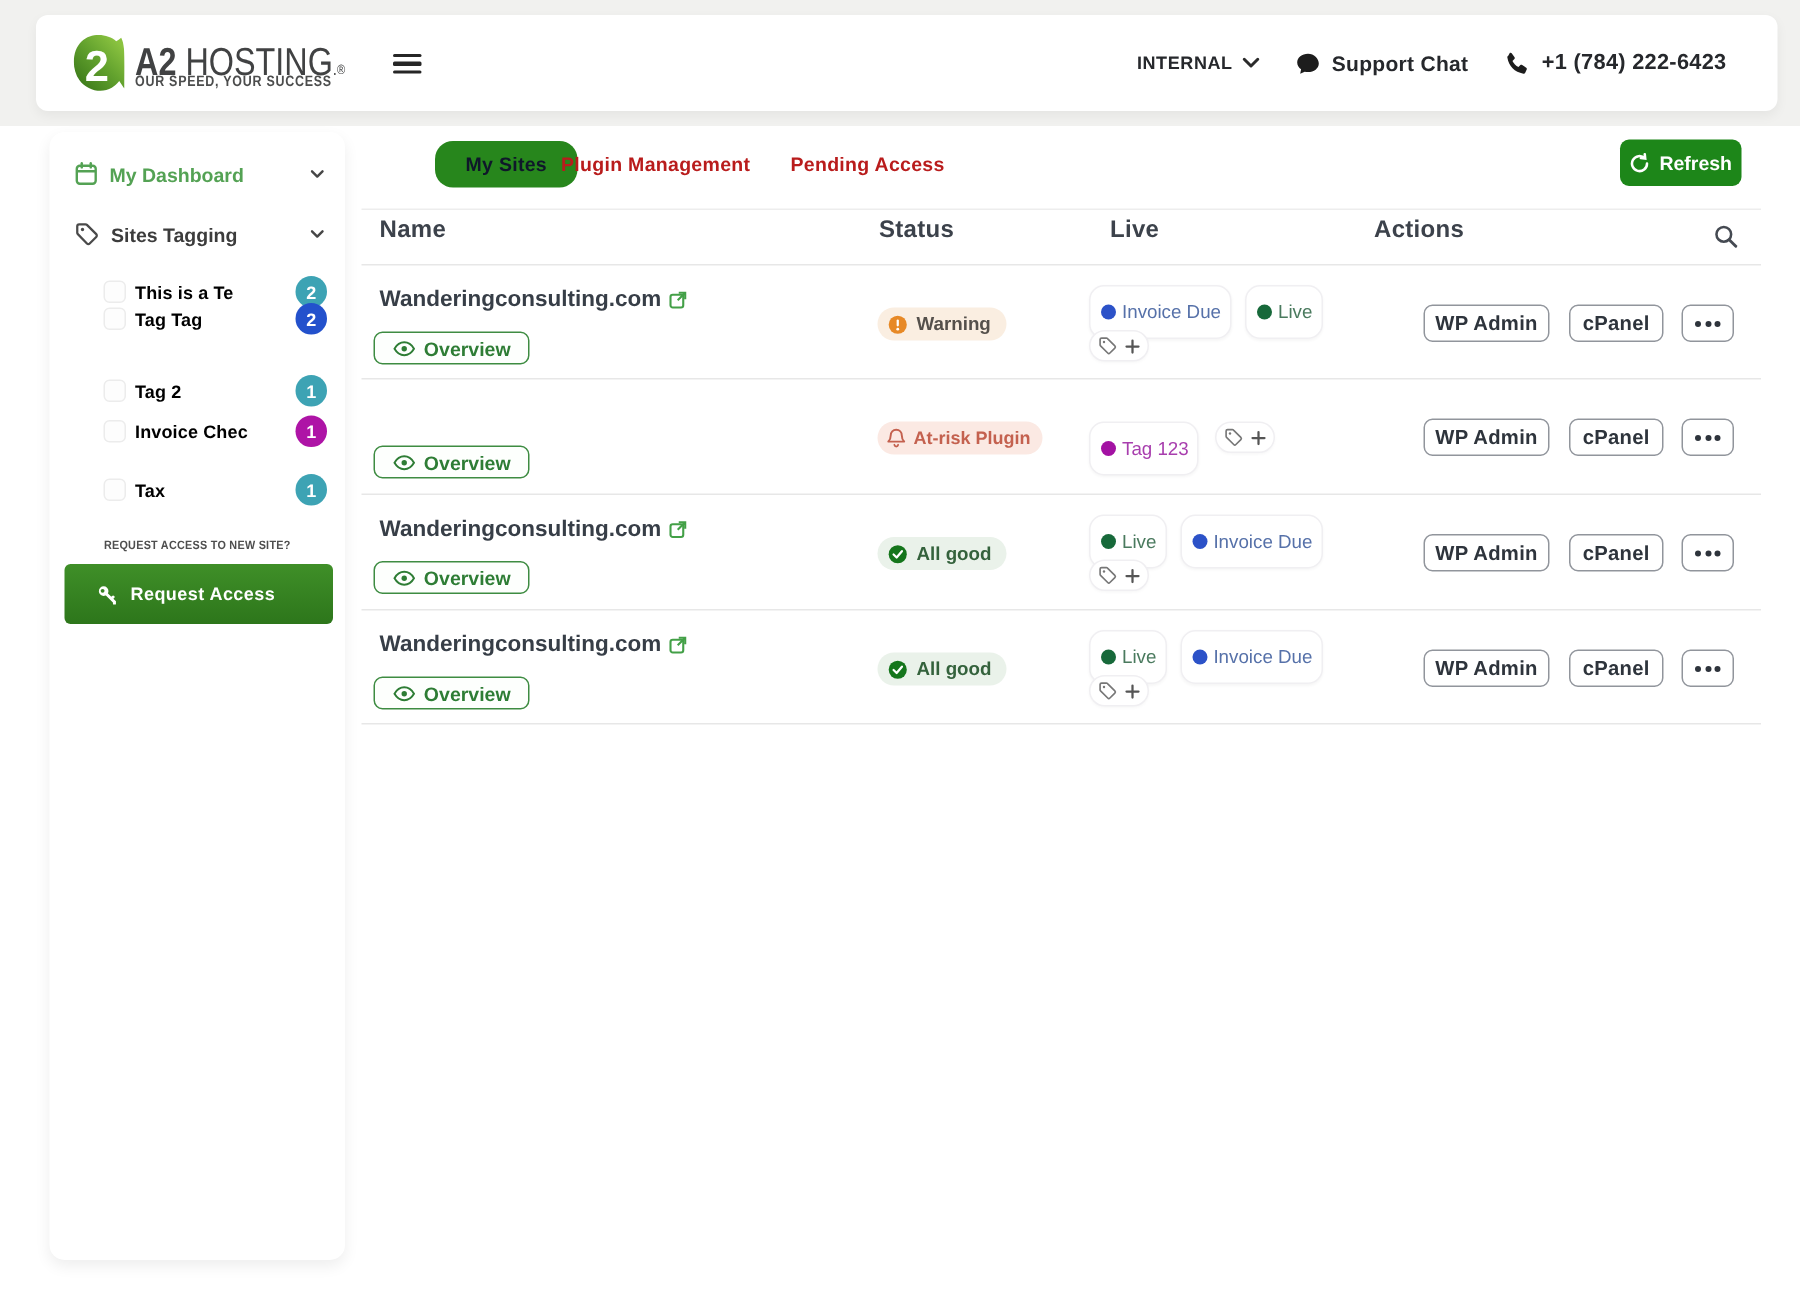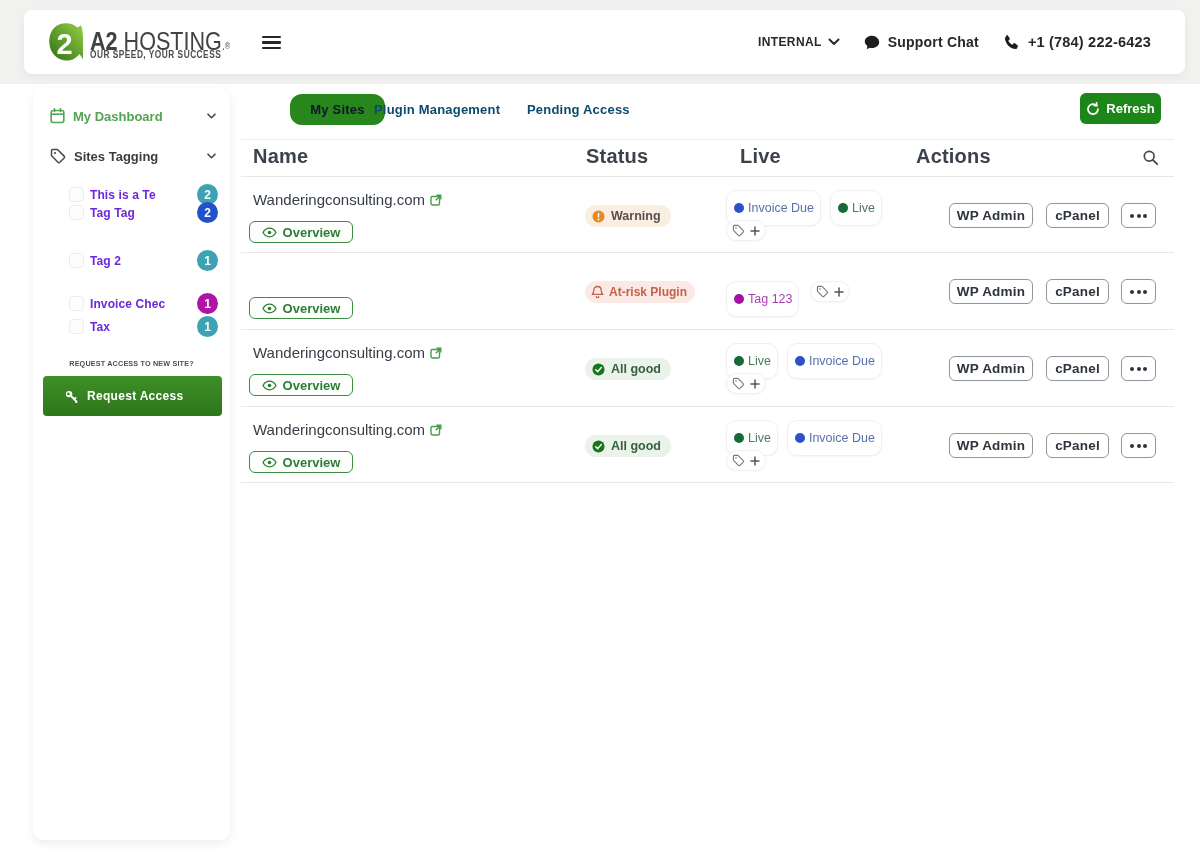--- a/index.html
+++ b/index.html
@@ -17,38 +17,38 @@
 .internal { font-size:12px; font-weight:700; letter-spacing:0.4px; display:flex; align-items:center; gap:6px;padding-left:11px; }
 .hitem { font-size:14px; font-weight:700; display:flex; align-items:center; gap:8px; letter-spacing:0.2px; }
 
 .sidebar { position:absolute; top:88px; left:33px; width:197px; height:752px; background:#fff; border-radius:10px; box-shadow:0 4px 10px rgba(0,0,0,0.07); }
 .snav { position:absolute; left:17px; right:14px; display:flex; align-items:center; gap:8px; }
 .snav .chev { margin-left:auto; }
 .snav1 { top:20px; color:#54a254; font-size:13px; font-weight:700; }
 .snav2 { top:60px; color:#3c3c3c; font-size:13px; font-weight:700; }
 .tagrow { position:absolute; left:36px; right:12px; display:flex; align-items:center; white-space:nowrap; }
 .cb { width:15px; height:15px; border:1px solid #ececec; border-radius:4px; background:#fdfdfd; margin-right:6px; flex:0 0 auto; }
-.taglabel { font-size:12px; font-weight:700; color:#6d28d9; letter-spacing:0.1px; }
+.taglabel { font-size:12px; font-weight:700; color:#000000; letter-spacing:0.1px; }
 .badge { margin-left:auto; width:21px; height:21px; border-radius:50%; color:#fff; font-size:12px; font-weight:700; display:flex; align-items:center; justify-content:center; }
 .b-teal { background:#3da3b4; }
 .b-blue { background:#2351cc; }
 .b-mag { background:#ae14a6; }
 .req-label { position:absolute; top:271px; left:0; width:100%; text-align:center; font-size:8px; font-weight:700; color:#4e4e4e; letter-spacing:0.2px; transform:scaleX(0.9); }
 .req-btn { position:absolute; top:288px; left:10px; width:179px; height:40px; border-radius:4px; background:linear-gradient(to bottom,#3f8f28,#2d761b); color:#fff; font-size:12px; font-weight:700; display:flex; align-items:center; justify-content:flex-start; padding-left:22px; gap:9px; letter-spacing:0.3px; }
 
 .main { position:absolute; top:85px; left:241px; width:959px; height:777px; background:#fff; }
 .tab-active { position:absolute; left:15px; top:9px; width:95px; height:31px; background:#27861c; border-radius:12px; color:#0f172a; font-size:13px; font-weight:700; display:flex; align-items:center; justify-content:center; letter-spacing:0.2px;margin-left:34px; }
-.tab { position:absolute; top:9px; height:31px; display:flex; align-items:center; color:#0c4a6e; font-size:13px; font-weight:700; letter-spacing:0.2px; }
+.tab { position:absolute; top:9px; height:31px; display:flex; align-items:center; color:#b91c1c; font-size:13px; font-weight:700; letter-spacing:0.2px; }
 .tabPM { left:133px; }
 .tabPA { left:286px; }
 .refresh { position:absolute; right:39px; top:8px; width:81px; height:31px; background:#1d8619; border-radius:6px; color:#fff; font-size:13px; font-weight:700; display:flex; align-items:center; justify-content:center; gap:6px; }
 .thead { position:absolute; top:54px; left:0; width:933px; height:38px; border-top:1px solid #ededed; border-bottom:1px solid #e7e7e7; }
-.th { position:absolute; top:5px; font-size:20px; font-weight:700; color:#3c424b; letter-spacing:0.2px; }
+.th { position:absolute; top:5px; font-size:16px; font-weight:700; color:#3c424b; letter-spacing:0.2px; }
 .row { position:absolute; left:0; width:933px; border-bottom:1px solid #e7e7e7; }
-.sitename { position:absolute; left:12px; font-size:15px; font-weight:400; color:#373e47; letter-spacing:0px; display:flex; align-items:center; gap:5px; }
+.sitename { position:absolute; left:12px; font-size:15px; font-weight:700; color:#373e47; letter-spacing:0px; display:flex; align-items:center; gap:5px; }
 .ovbtn { position:absolute; left:8px; width:104px; height:22px; border:1px solid #3e8c42; border-radius:6px; background:#fdfffd; color:#2e7d35; font-size:13px; font-weight:700; display:flex; align-items:center; justify-content:center; gap:6px; }
 .status { position:absolute; left:344px; height:22px; border-radius:11px; display:flex; align-items:center; padding:0 10px 0 7px; gap:6px; font-size:12.5px; font-weight:700; }
 .st-warn { background:#faeee1; color:#55504b; }
 .st-risk { background:#fbe9e3; color:#c4614f; padding-left:6px; padding-right:8px; gap:5px; font-size:12px; }
 .st-good { background:#eaf2ea; color:#34623c; }
 .dot { width:10px; height:10px; border-radius:50%; display:inline-block; flex:0 0 auto; }
 .tagflex { position:absolute; left:485px; display:flex; gap:9px; }
 .tagpill { height:36px; border-radius:10px; background:#fff; border:1px solid #f0eff2; box-shadow:0 1px 2px rgba(0,0,0,0.04); display:flex; align-items:center; padding:0 6px 0 7px; gap:4px; font-size:12.5px; font-weight:400; white-space:nowrap; }
 .addpill { width:40px; height:21px; flex:0 0 auto; border-radius:11px; background:#fff; border:1px solid #f0eff2; box-shadow:0 1px 2px rgba(0,0,0,0.03); display:flex; align-items:center; justify-content:center; gap:5px; color:#555; }
 .abtn { position:absolute; height:25px; border:1px solid #91959c; border-radius:6px; background:#fff; color:#2e343c; font-size:13.5px; font-weight:700; display:flex; align-items:center; justify-content:center; letter-spacing:0.2px; }
@@ -135,21 +135,21 @@
   <div class="tagrow" style="top:114px">
       <span class="cb"></span>
       <span class="taglabel">Tag Tag</span>
       <span class="badge b-blue">2</span>
     </div>
   <div class="tagrow" style="top:162px">
       <span class="cb"></span>
       <span class="taglabel">Tag 2</span>
       <span class="badge b-teal">1</span>
     </div>
-  <div class="tagrow" style="top:205px">
+  <div class="tagrow" style="top:189px">
       <span class="cb"></span>
       <span class="taglabel">Invoice Chec</span>
       <span class="badge b-mag">1</span>
     </div>
   <div class="tagrow" style="top:228px">
       <span class="cb"></span>
       <span class="taglabel">Tax</span>
       <span class="badge b-teal">1</span>
     </div>
   <div class="req-label">REQUEST ACCESS TO NEW SITE?</div>

